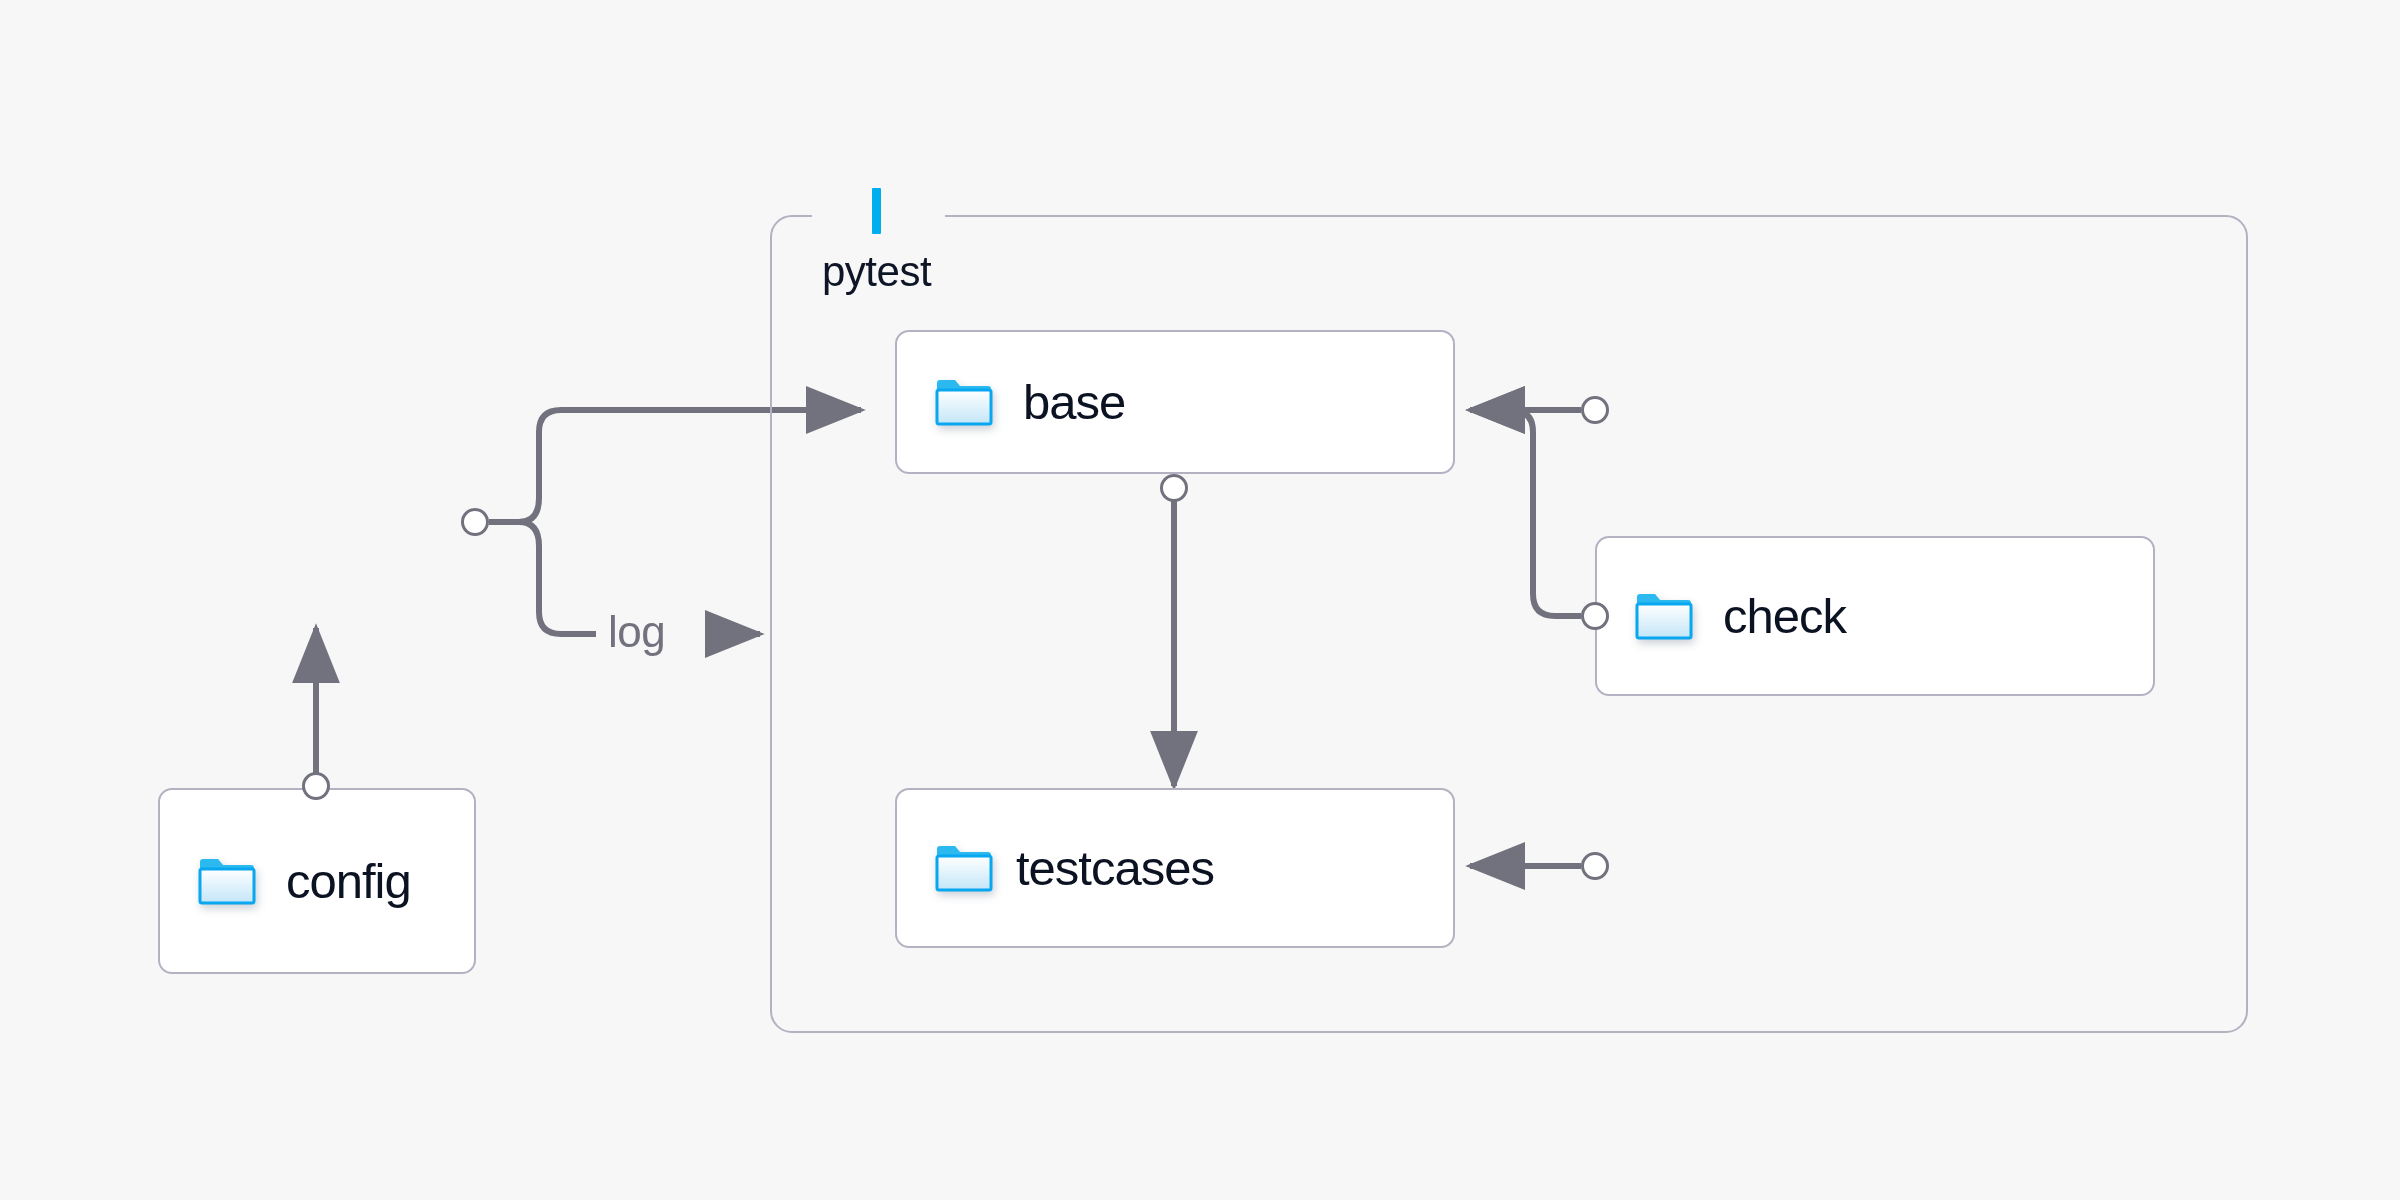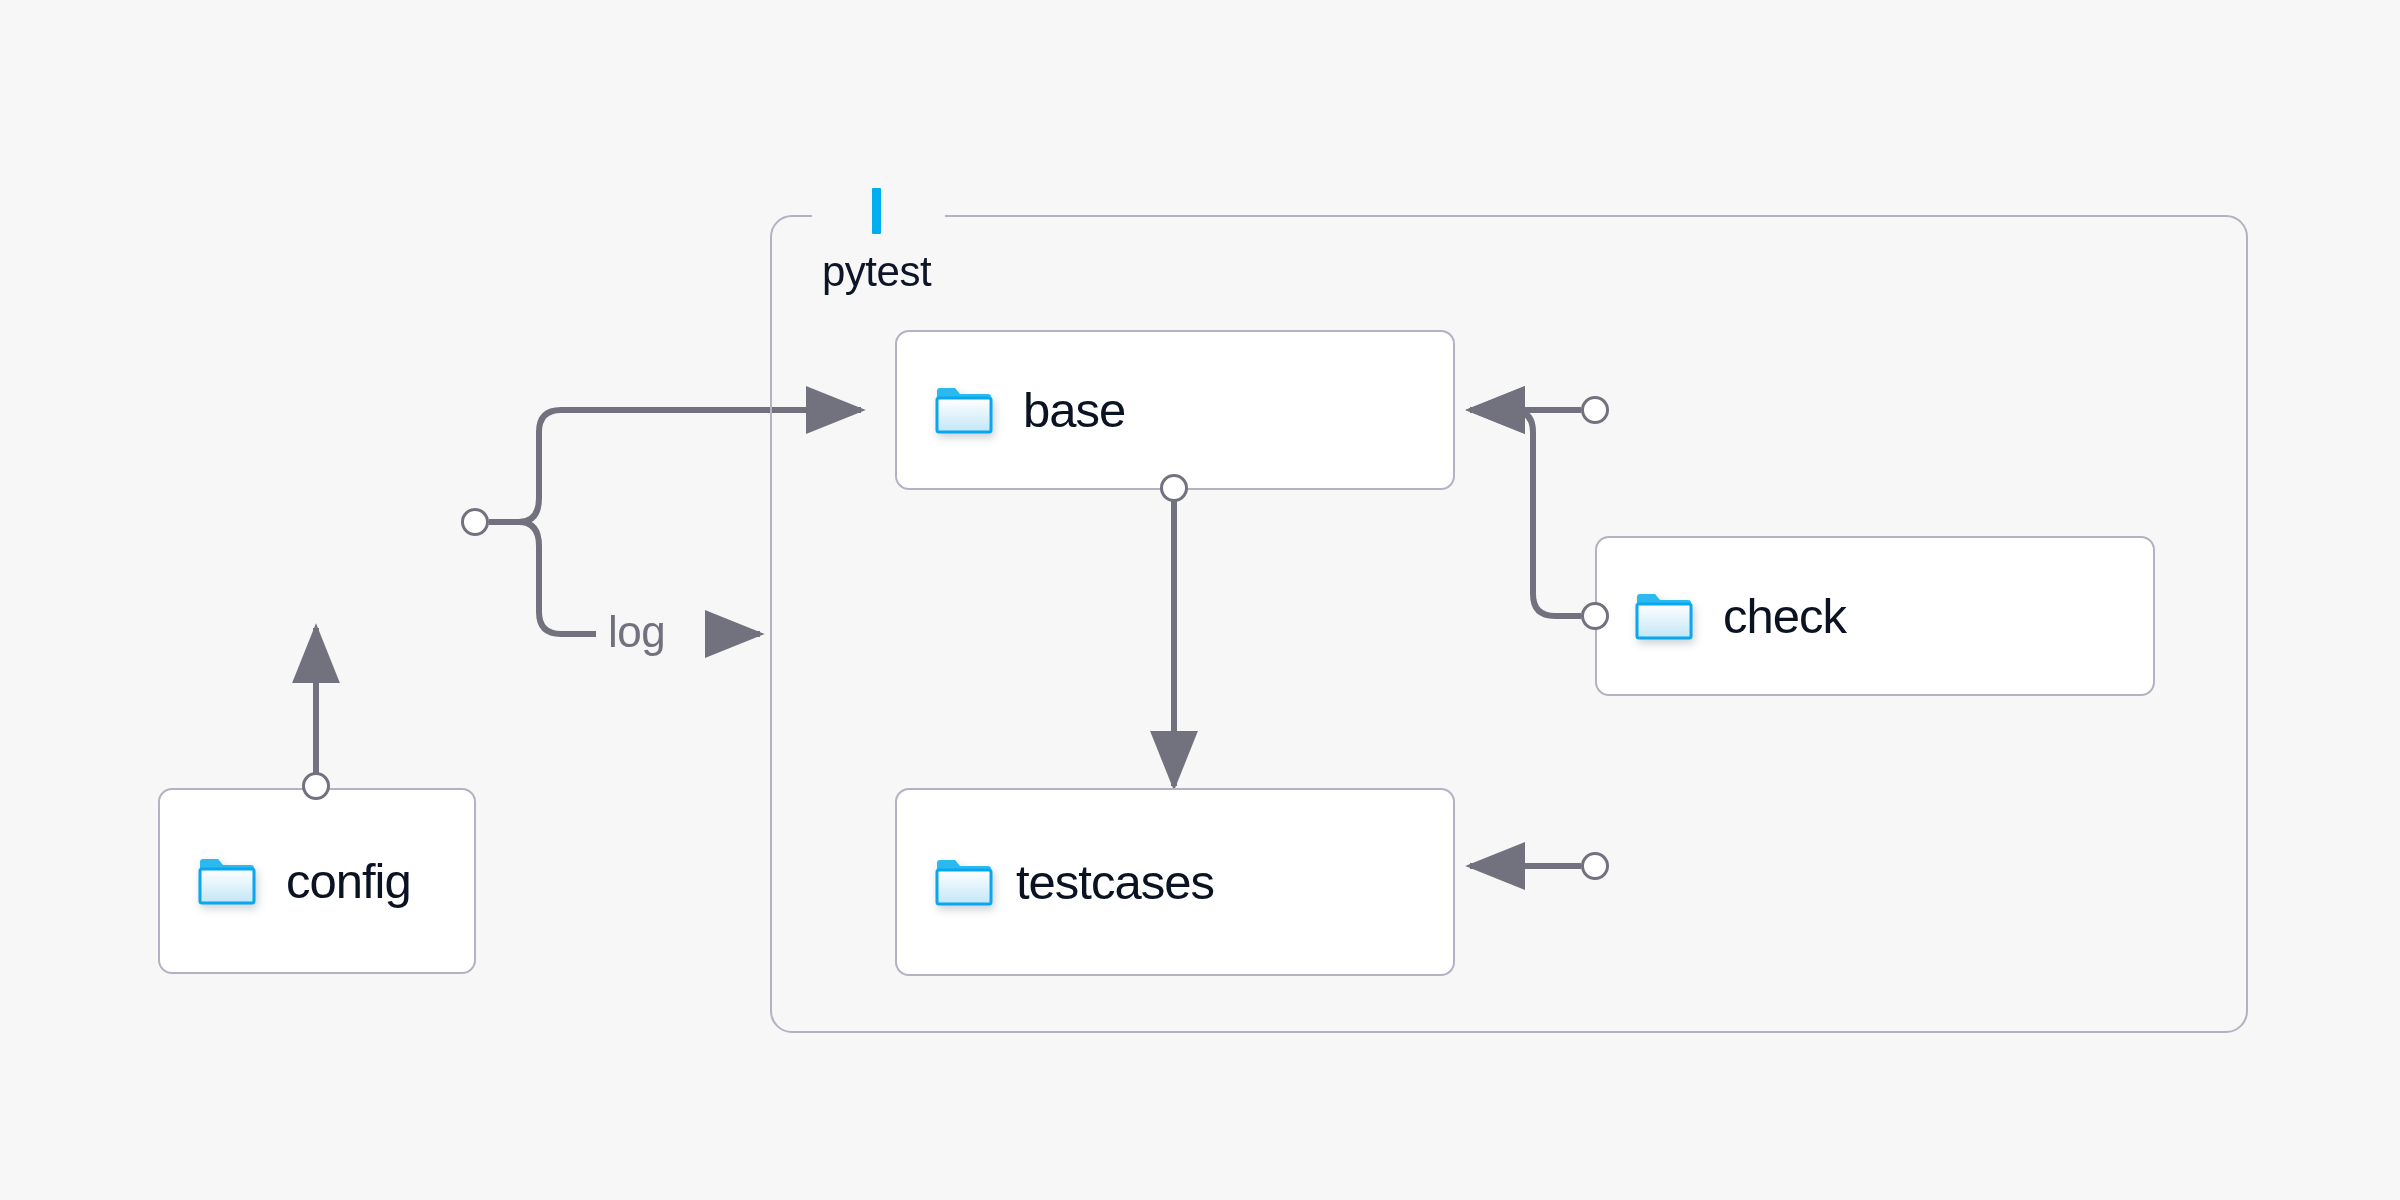--- a/index.html
+++ b/index.html
@@ -163,38 +163,38 @@
           </linearGradient>
         </defs>
         <path d="M2,9 L2,5 Q2,2 5,2 L20,2 L25,8 L53,8 Q56,8 56,11 L56,14 L2,14 Z" fill="#2bb9f0"></path>
         <rect x="2" y="12" width="54" height="34" rx="2" fill="url(#fg2)" stroke="#09a7ef" stroke-width="3"></rect>
       </svg>
     </span>
     <span class="node-label">config</span>
   </div>
   <div class="port" style="left:302px; top:772px;"></div>
 
-  <div class="node" style="left:895px; top:330px; width:560px; height:160px;">
+  <div class="node" style="left:895px; top:330px; width:560px; height:144px;">
     <span class="folder-icon">
       <svg viewBox="0 0 58 48">
         <defs>
           <linearGradient id="fg3" x1="0" y1="0" x2="0" y2="1">
             <stop offset="0%" stop-color="#ffffff"></stop>
             <stop offset="100%" stop-color="#c3e6f8"></stop>
           </linearGradient>
         </defs>
         <path d="M2,9 L2,5 Q2,2 5,2 L20,2 L25,8 L53,8 Q56,8 56,11 L56,14 L2,14 Z" fill="#2bb9f0"></path>
         <rect x="2" y="12" width="54" height="34" rx="2" fill="url(#fg3)" stroke="#09a7ef" stroke-width="3"></rect>
       </svg>
     </span>
     <span class="node-label">base</span>
   </div>
   <div class="port" style="left:1160px; top:474px;"></div>
 
-  <div class="node" style="left:895px; top:788px; width:560px; height:188px;gap:23px;">
+  <div class="node" style="left:895px; top:788px; width:560px; height:160px;gap:23px;">
     <span class="folder-icon">
       <svg viewBox="0 0 58 48">
         <defs>
           <linearGradient id="fg4" x1="0" y1="0" x2="0" y2="1">
             <stop offset="0%" stop-color="#ffffff"></stop>
             <stop offset="100%" stop-color="#c3e6f8"></stop>
           </linearGradient>
         </defs>
         <path d="M2,9 L2,5 Q2,2 5,2 L20,2 L25,8 L53,8 Q56,8 56,11 L56,14 L2,14 Z" fill="#2bb9f0"></path>
         <rect x="2" y="12" width="54" height="34" rx="2" fill="url(#fg4)" stroke="#09a7ef" stroke-width="3"></rect>

